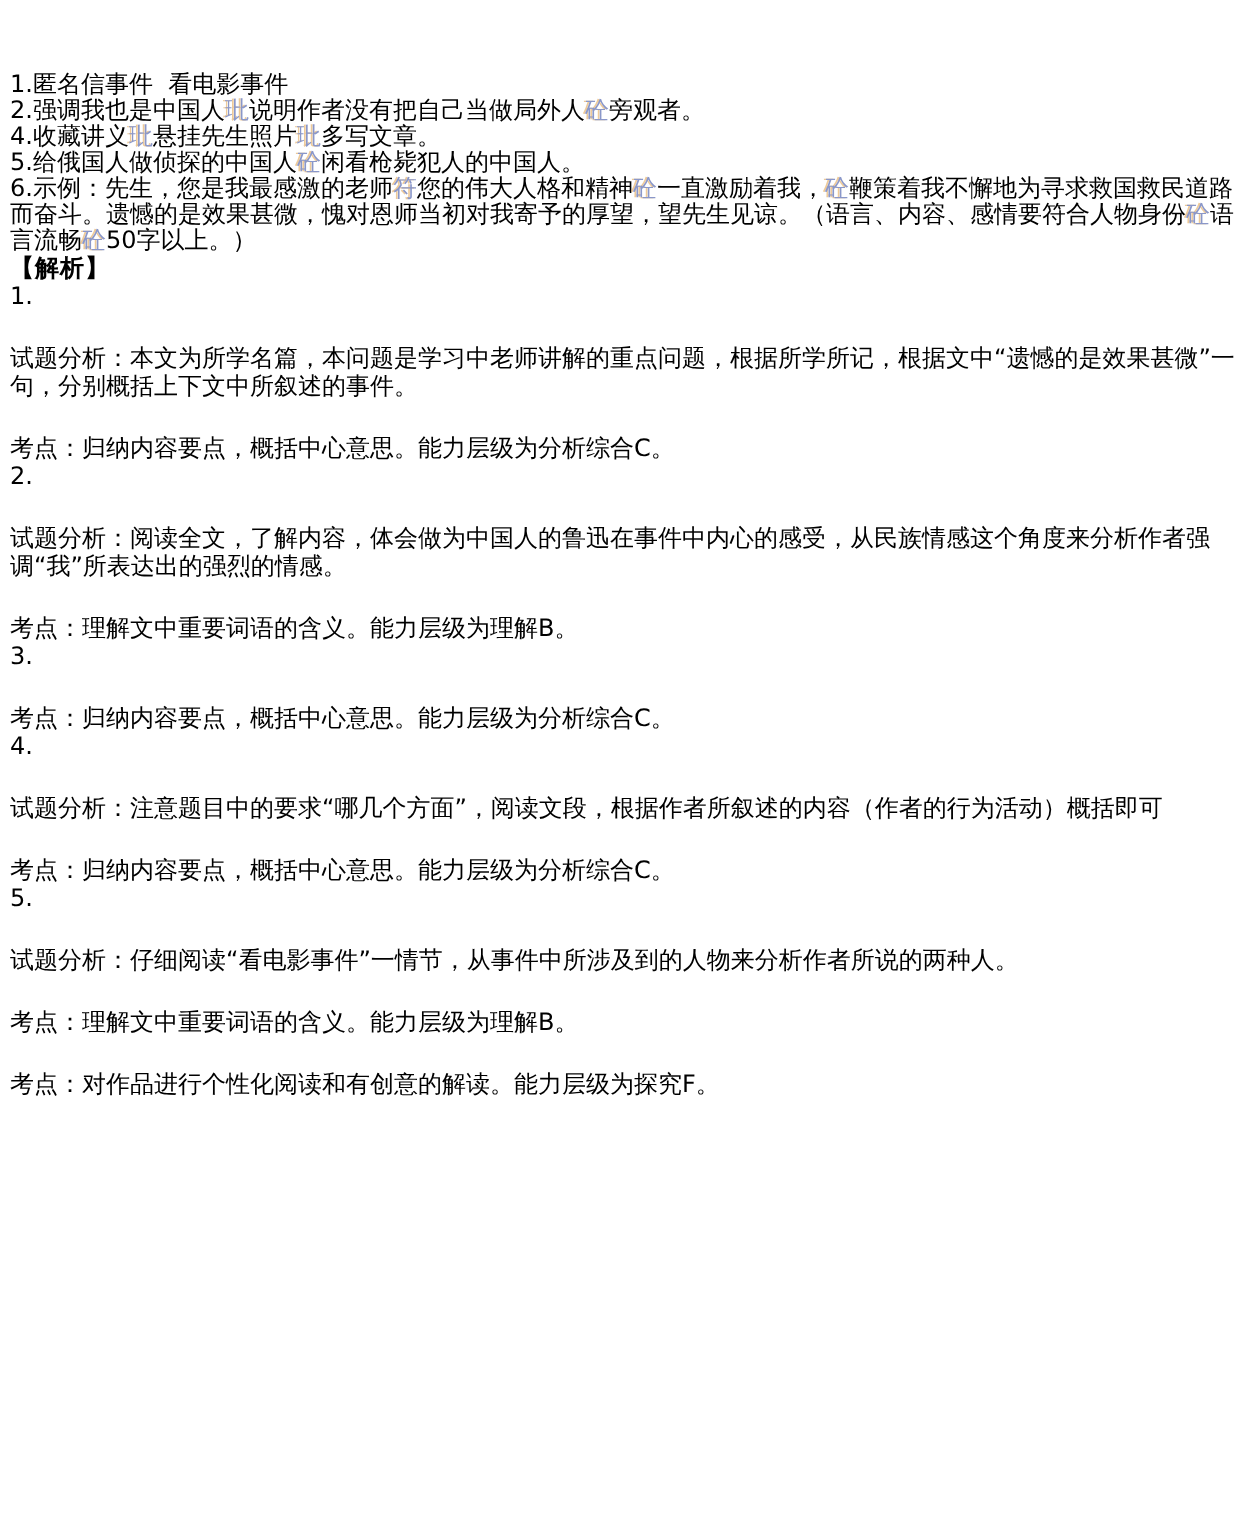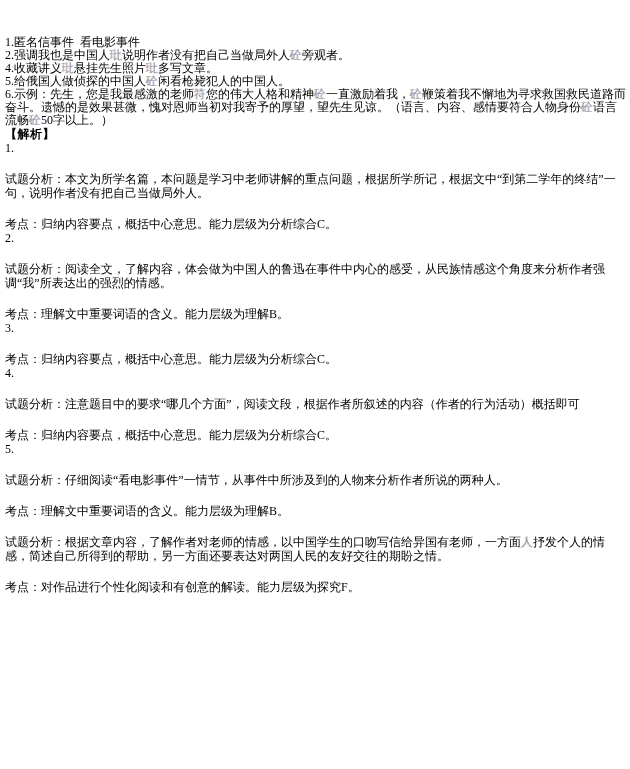--- a/index.html
+++ b/index.html
@@ -11,21 +11,20 @@
     width: 630px;
     height: 769px;
     overflow: hidden;
     font-family: "DejaVu Sans", sans-serif;
     font-size: 12px;
     color: #000000;
   }
   .doc {
     padding: 36px 4px 0 5px;
     width: 621px;
-    font-family: Liberation Serif, serif;
   }
   
   .answers .ans-line {
     line-height: 13px;
     white-space: pre-wrap;
     word-break: break-all;
   }
   
   .garbled {
     color: #8a97c9;
@@ -54,29 +53,28 @@
   <div class="answers" id="answers">
       <div class="ans-line"><span>1.匿名信事件  看电影事件</span></div>
       <div class="ans-line"><span>2.强调我也是中国人</span><span class="garbled">玭</span><span>说明作者没有把自己当做局外人</span><span class="garbled">砼</span><span>旁观者。</span></div>
       <div class="ans-line"><span>4.收藏讲义</span><span class="garbled">玭</span><span>悬挂先生照片</span><span class="garbled">玭</span><span>多写文章。</span></div>
       <div class="ans-line"><span>5.给俄国人做侦探的中国人</span><span class="garbled">砼</span><span>闲看枪毙犯人的中国人。</span></div>
       <div class="ans-line"><span>6.示例：先生，您是我最感激的老师</span><span class="garbled">符</span><span>您的伟大人格和精神</span><span class="garbled">砼</span><span>一直激励着我，</span><span class="garbled">砼</span><span>鞭策着我不懈地为寻求救国救民道路而奋斗。遗憾的是效果甚微，愧对恩师当初对我寄予的厚望，望先生见谅。（语言、内容、感情要符合人物身份</span><span class="garbled">砼</span><span>语言流畅</span><span class="garbled">砼</span><span>50字以上。）</span></div>
     </div>
   <div class="section-header">【解析】</div>
   <div id="analysis-items">
       <div class="item-num">1.</div>
-      <div class="para"><span>试题分析：本文为所学名篇，本问题是学习中老师讲解的重点问题，根据所学所记，根据文中“到第二学年的终结”一句，说明作者没有把自己当做局外人。</span></div>
+      <div class="para"><span>试题分析：本文为所学名篇，本问题是学习中老师讲解的重点问题，根据所学所记，根据文中“遗憾的是效果甚微”一句，分别概括上下文中所叙述的事件。</span></div>
       <div class="para"><span>考点：归纳内容要点，概括中心意思。能力层级为分析综合C。</span></div>
       <div class="item-num">2.</div>
       <div class="para"><span>试题分析：阅读全文，了解内容，体会做为中国人的鲁迅在事件中内心的感受，从民族情感这个角度来分析作者强调“我”所表达出的强烈的情感。</span></div>
       <div class="para"><span>考点：理解文中重要词语的含义。能力层级为理解B。</span></div>
       <div class="item-num">3.</div>
       <div class="para"><span>考点：归纳内容要点，概括中心意思。能力层级为分析综合C。</span></div>
       <div class="item-num">4.</div>
       <div class="para"><span>试题分析：注意题目中的要求“哪几个方面”，阅读文段，根据作者所叙述的内容（作者的行为活动）概括即可</span></div>
       <div class="para"><span>考点：归纳内容要点，概括中心意思。能力层级为分析综合C。</span></div>
       <div class="item-num">5.</div>
       <div class="para"><span>试题分析：仔细阅读“看电影事件”一情节，从事件中所涉及到的人物来分析作者所说的两种人。</span></div>
       <div class="para"><span>考点：理解文中重要词语的含义。能力层级为理解B。</span></div>
-      <div class="para"><span>试题分析：根据文章内容，了解作者对老师的情感，以中国学生的口吻写信给异国有老师，一方面</span><span class="garbled">人</span><span>抒发个人的情感，简述自己所得到的帮助，另一方面还要表达对两国人民的友好交往的期盼之情。</span></div>
       <div class="para"><span>考点：对作品进行个性化阅读和有创意的解读。能力层级为探究F。</span></div>
     </div>
 </div>
 
 </body></html>

